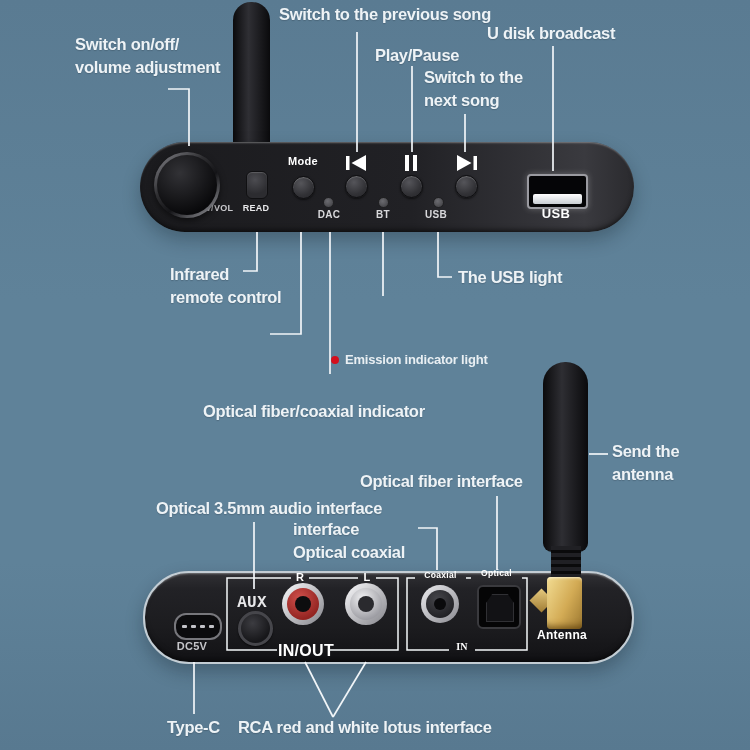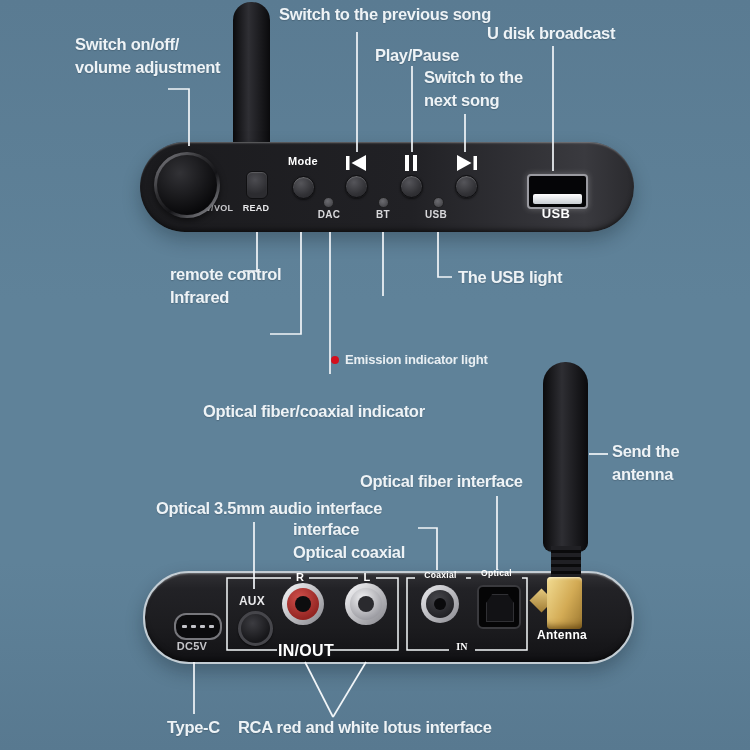--- a/index.html
+++ b/index.html
@@ -123,21 +123,21 @@
 
   <div class="abs" style="left:174px;top:613px;width:44px;height:23px;border-radius:12px;
               background:#0b0b0d;border:2px solid #77777c;display:flex;align-items:center;justify-content:center;gap:4px;">
     <span style="width:5px;height:3px;background:#c3c3c8;border-radius:1px;"></span>
     <span style="width:5px;height:3px;background:#c3c3c8;border-radius:1px;"></span>
     <span style="width:5px;height:3px;background:#c3c3c8;border-radius:1px;"></span>
     <span style="width:5px;height:3px;background:#c3c3c8;border-radius:1px;"></span>
   </div>
   <div class="dev-label" style="left:170px;top:640px;width:44px;font-size:11px;color:#c6c6ca;">DC5V</div>
 
-  <div class="dev-label" style="left:236px;top:595px;width:32px;font-size:12px;">AUX</div>
+  <div class="dev-label" style="left:236px;top:595px;width:32px;font-size:16px;font-family:Liberation Mono, monospace;">AUX</div>
   <div class="abs" style="left:238px;top:611px;width:29px;height:29px;border-radius:50%;
               background:radial-gradient(circle at 40% 32%,#3c3c41,#17171a 70%);
               border:3px solid #46464b;box-shadow:0 1px 2px rgba(0,0,0,.6);"></div>
 
   <div class="abs" style="left:282px;top:583px;width:42px;height:42px;border-radius:50%;
               background:linear-gradient(135deg,#fafafc,#85858b);">
     <div class="abs" style="left:5px;top:5px;width:32px;height:32px;border-radius:50%;
                 background:radial-gradient(circle at 40% 32%,#d0504c,#932421 72%);"></div>
     <div class="abs" style="left:13px;top:13px;width:16px;height:16px;border-radius:50%;background:#0d0d0f;"></div>
   </div>
@@ -180,22 +180,22 @@
   </div>
   <div class="ann" style="left:279px;top:3px;">Switch to the previous song</div>
   <div class="ann" style="left:375px;top:44px;">Play/Pause</div>
   <div class="ann" style="left:424px;top:66px;">
     <div>Switch to the</div>
     <div>next song</div>
   </div>
   <div class="ann" style="left:487px;top:22px;">U disk broadcast</div>
 
   <div class="ann" style="left:170px;top:263px;">
+    <div>Infrared</div>
     <div>remote control</div>
-    <div>Infrared</div>
   </div>
   <div class="ann-small" style="left:331px;top:352px;">
     <span class="dot" style="background:#d40f1c;"></span>
     <span>Emission indicator light</span>
   </div>
   <div class="ann" style="left:203px;top:400px;">Optical fiber/coaxial indicator</div>
   <div class="ann" style="left:458px;top:266px;">The USB light</div>
 
   <div class="ann" style="left:360px;top:470px;">Optical fiber interface</div>
   <div class="ann" style="left:156px;top:497px;">Optical 3.5mm audio interface</div>

